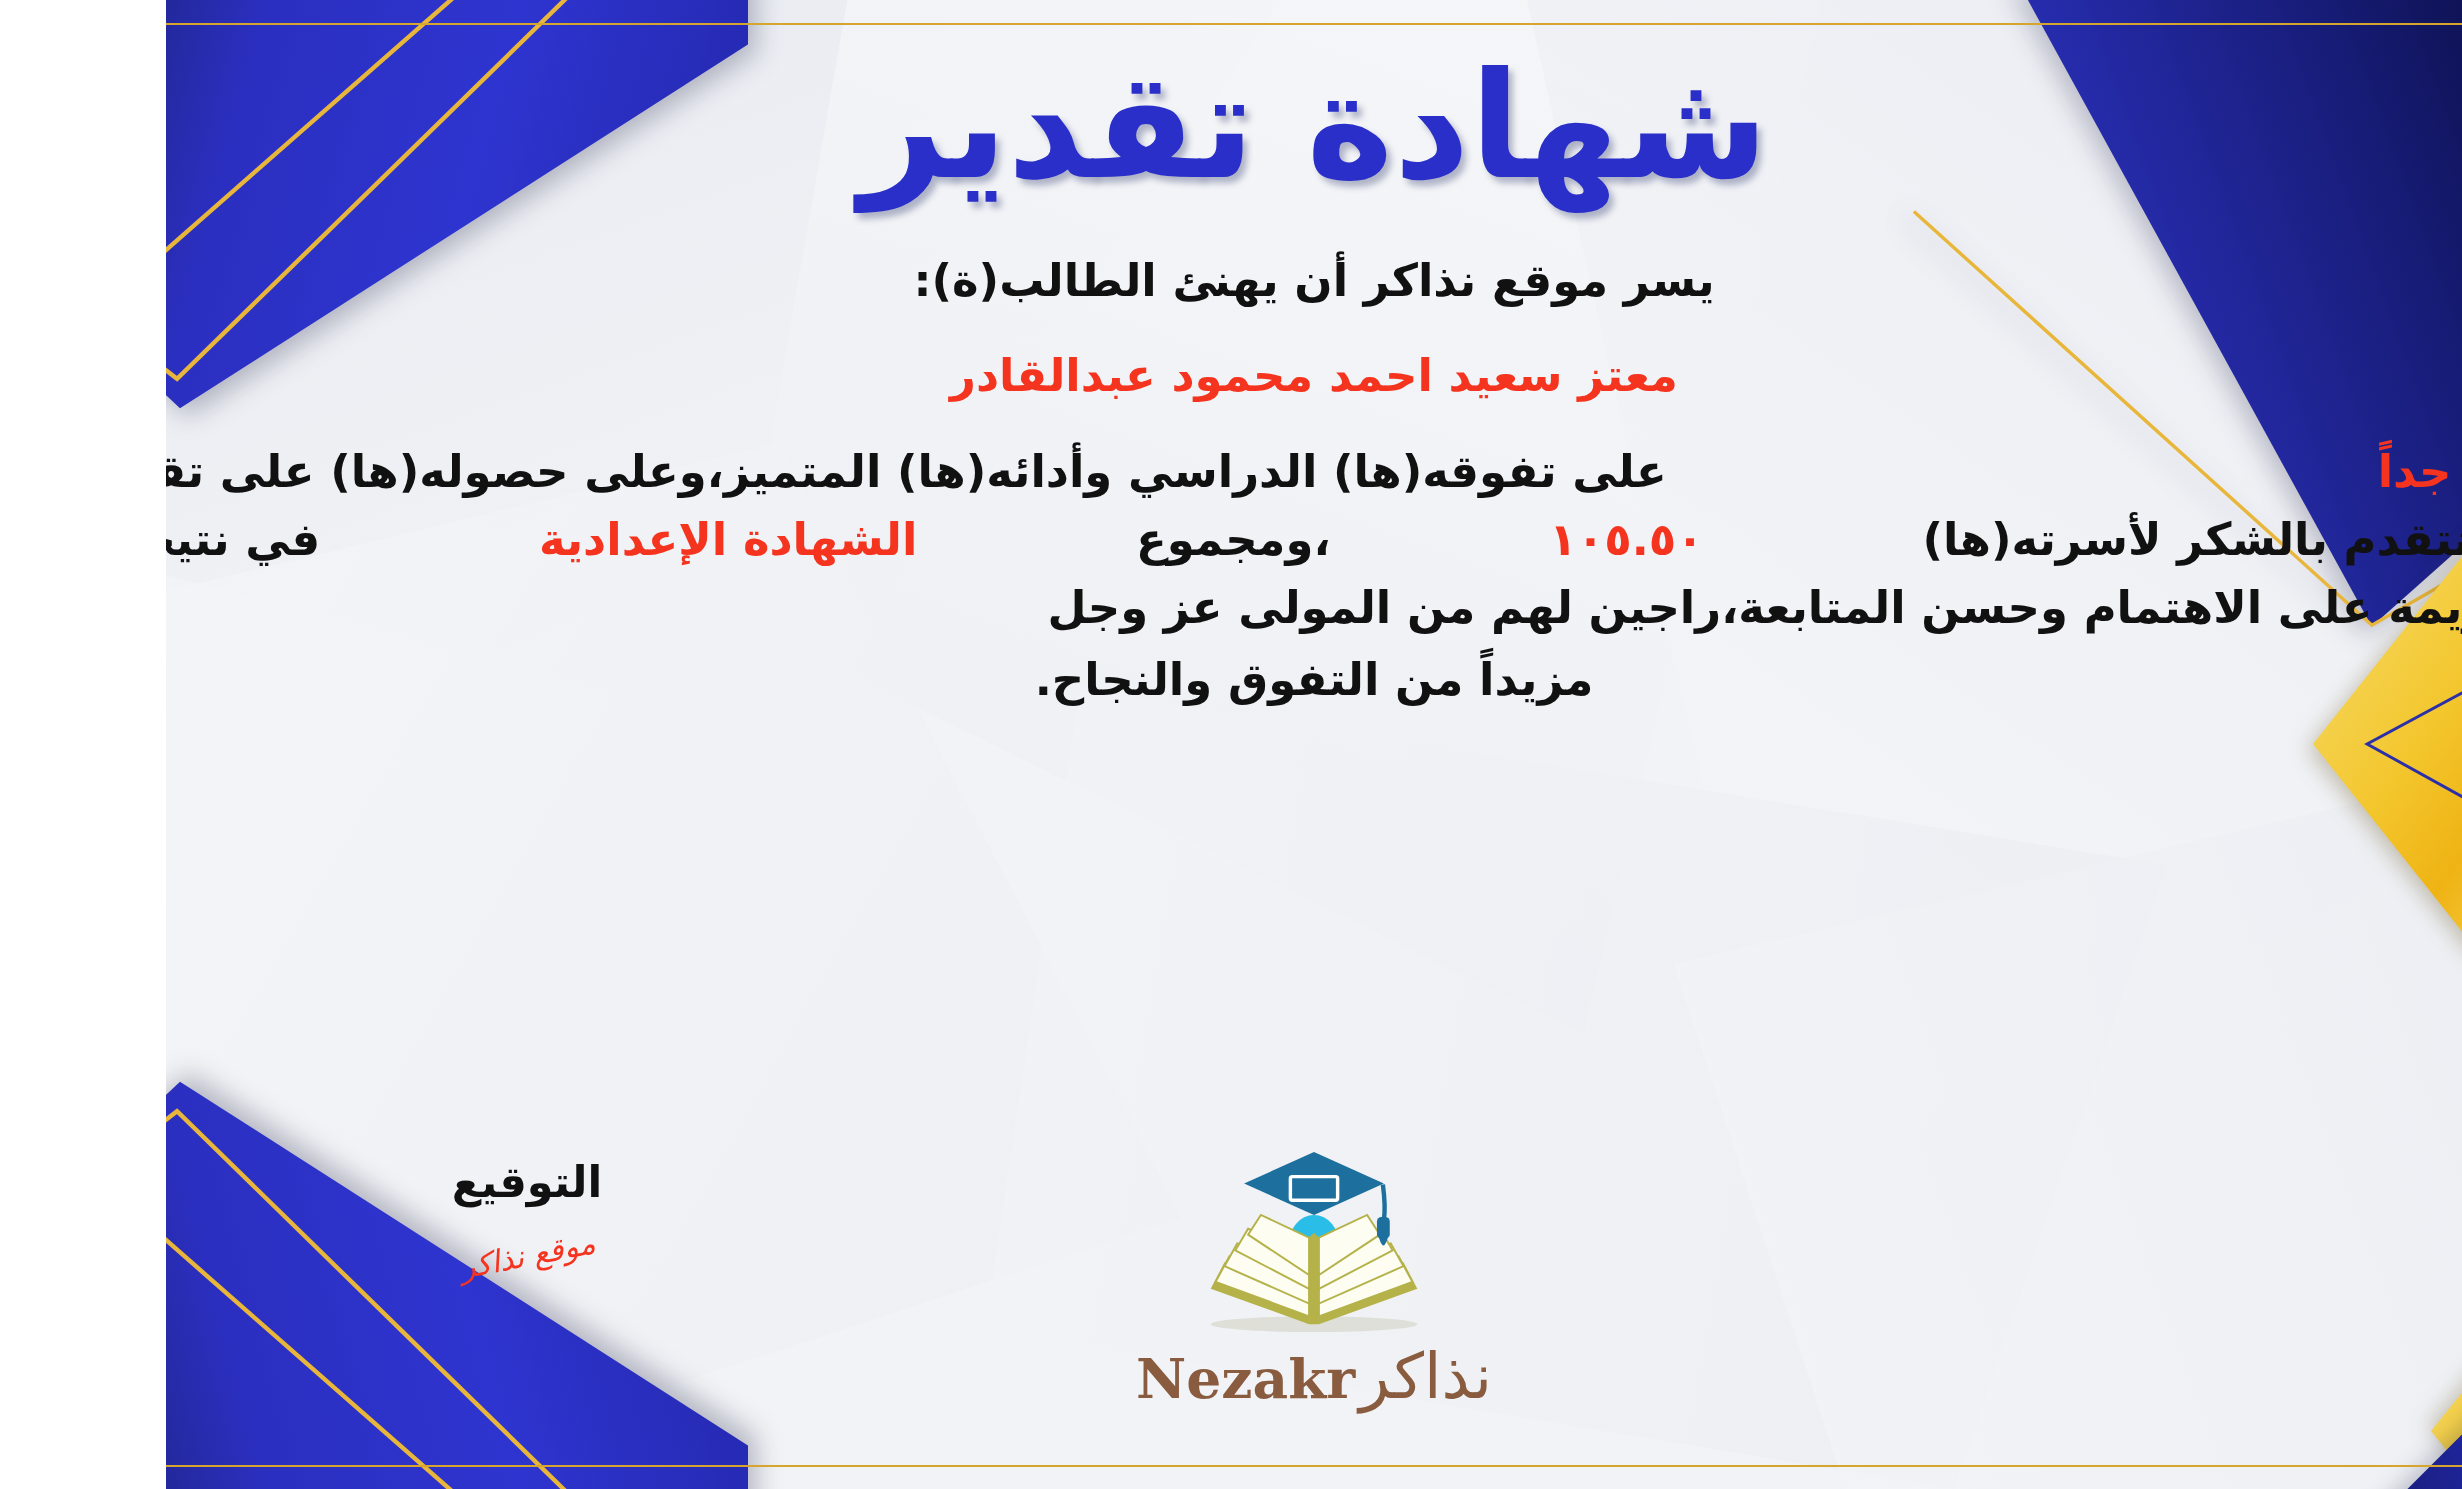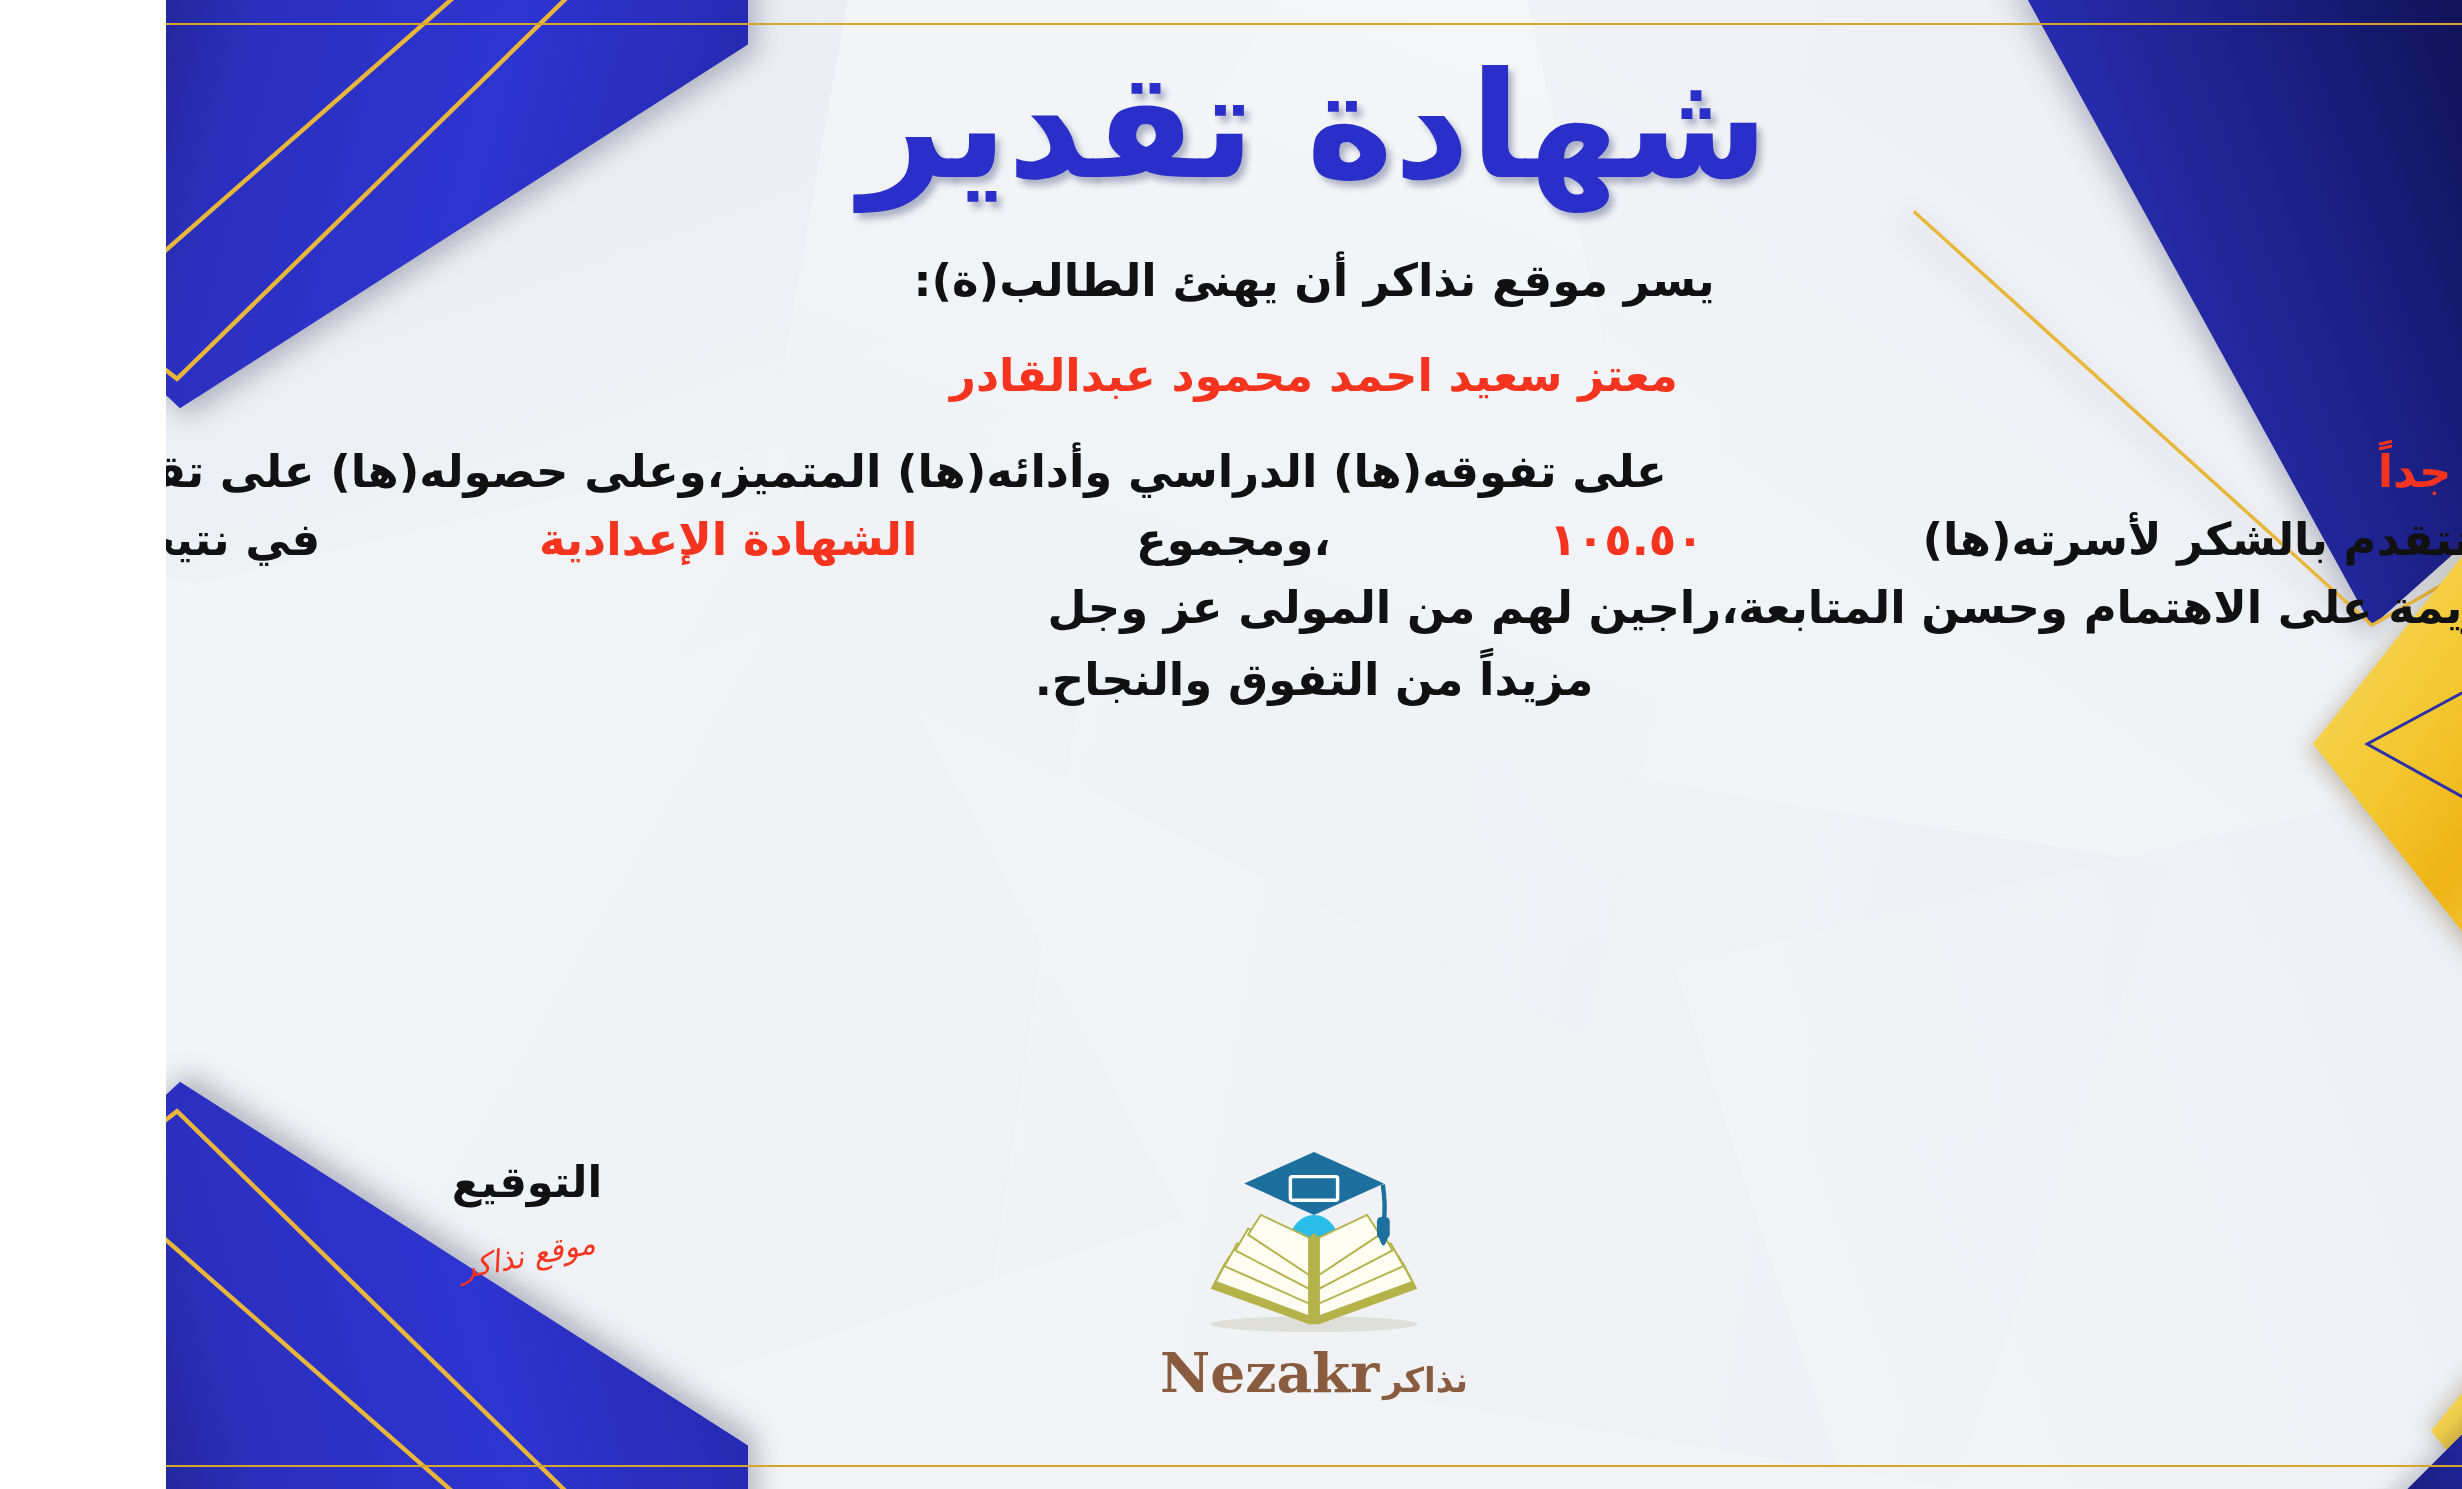--- a/index.html
+++ b/index.html
@@ -176,21 +176,21 @@
     top:0;width:305px;text-align:center;
   }
   .logo-art{position:relative;width:305px;height:207px;margin:0 auto;}
 
   .logo-wordmark{
     margin-top:-3px;
     display:flex;justify-content:center;align-items:baseline;gap:3.9px;
     direction:rtl;
   }
   .logo-ar{
-    font-size:34px;font-weight:700;color:#8a5c3f;line-height:1;
+    font-size:63px;font-weight:400;color:#8a5c3f;line-height:1;
   }
   .logo-en{
     font-family:"DejaVu Serif","Liberation Serif",serif;
     font-size:55px;font-weight:700;color:#8a5c3f;line-height:1;
   }
 </style>
 </head>
 <body>
 
 <div id="certificate">

